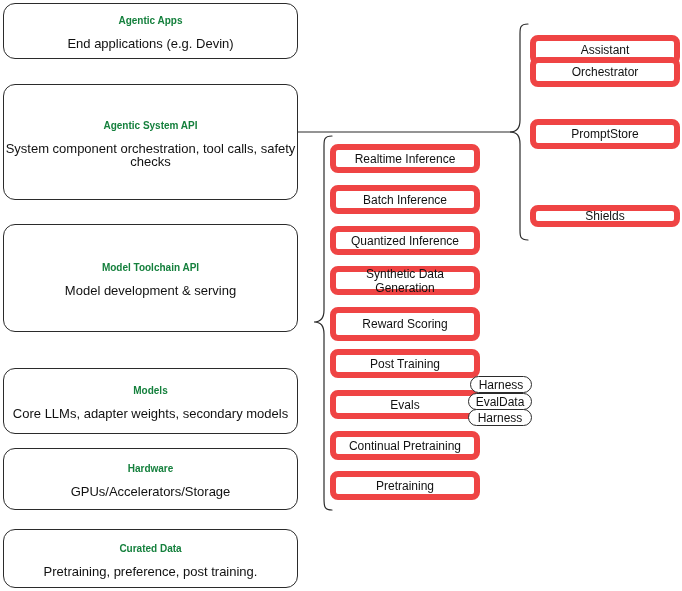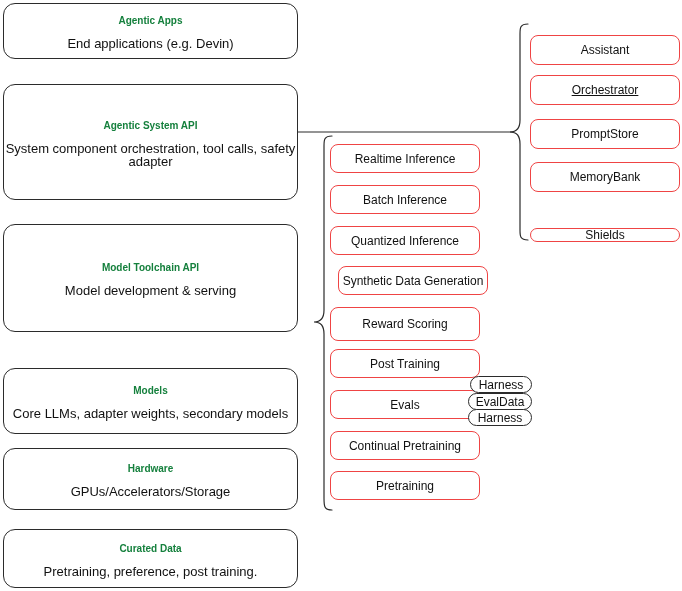--- a/index.html
+++ b/index.html
@@ -35,21 +35,21 @@
   }
   .lbox .lsub {
     font-size: 13px;
     color: #111111;
     line-height: 13px;
     margin-top: 8px;
   }
   .pillbox {
     position: absolute;
     box-sizing: border-box;
-    border: 1px solid #ef4444;
+    border: 6px solid #ef4444;
     border-radius: 8px;
     background: #ffffff;
     display: flex;
     align-items: center;
     justify-content: center;
     text-align: center;
     font-size: 12px;
     color: #111111;
   }
   .tag {
@@ -96,21 +96,21 @@
       <path d="M20,2 C12,2 12,6 12,12 L12,176 C12,184 9,188 2,188 C9,188 12,192 12,200 L12,364 C12,372 12,376 20,376" fill="none" stroke="#2b2b2b" stroke-width="1.2" stroke-linecap="round"></path>
     </svg>
   </div>
 
   <div class="lbox" id="L0" style="left: 3px; top: 3px; width: 295px; height: 56px;">
     <div class="ltitle">Agentic Apps</div>
     <div class="lsub">End applications (e.g. Devin)</div>
   </div>
   <div class="lbox" id="L1" style="left: 3px; top: 84px; width: 295px; height: 116px;">
     <div class="ltitle">Agentic System API</div>
-    <div class="lsub">System component orchestration, tool calls, safety adapter</div>
+    <div class="lsub">System component orchestration, tool calls, safety checks</div>
   </div>
   <div class="lbox" id="L2" style="left: 3px; top: 224px; width: 295px; height: 108px;">
     <div class="ltitle">Model Toolchain API</div>
     <div class="lsub">Model development &amp; serving</div>
   </div>
   <div class="lbox" id="L3" style="left: 3px; top: 368px; width: 295px; height: 66px; align-items: center;">
     <div class="ltitle">Models</div>
     <div class="lsub">Core LLMs, adapter weights, secondary models</div>
   </div>
   <div class="lbox" id="L4" style="left: 3px; top: 448px; width: 295px; height: 62px;">
@@ -118,30 +118,29 @@
     <div class="lsub">GPUs/Accelerators/Storage</div>
   </div>
   <div class="lbox" id="L5" style="left: 3px; top: 529px; width: 295px; height: 59px;">
     <div class="ltitle">Curated Data</div>
     <div class="lsub">Pretraining, preference, post training.</div>
   </div>
 
   <div class="pillbox" id="M0" style="left: 330px; top: 144px; width: 150px; height: 29px;">Realtime Inference</div>
   <div class="pillbox" id="M1" style="left: 330px; top: 185px; width: 150px; height: 29px;">Batch Inference</div>
   <div class="pillbox" id="M2" style="left: 330px; top: 226px; width: 150px; height: 29px;">Quantized Inference</div>
-  <div class="pillbox" id="M3" style="left: 330px; top: 266px; width: 150px; height: 29px; margin-left: 8px;">Synthetic Data Generation</div>
+  <div class="pillbox" id="M3" style="left: 330px; top: 266px; width: 150px; height: 29px;">Synthetic Data Generation</div>
   <div class="pillbox" id="M4" style="left: 330px; top: 307px; width: 150px; height: 34px;">Reward Scoring</div>
   <div class="pillbox" id="M5" style="left: 330px; top: 349px; width: 150px; height: 29px;">Post Training</div>
   <div class="pillbox" id="M6" style="left: 330px; top: 390px; width: 150px; height: 29px;">Evals</div>
   <div class="pillbox" id="M7" style="left: 330px; top: 431px; width: 150px; height: 29px;">Continual Pretraining</div>
   <div class="pillbox" id="M8" style="left: 330px; top: 471px; width: 150px; height: 29px;">Pretraining</div>
 
   <div class="tag" id="T0" style="left: 470px; top: 376px; width: 62px; height: 17px; z-index: 10;">Harness</div>
   <div class="tag" id="T1" style="left: 468px; top: 393px; width: 64px; height: 17px; z-index: 11;">EvalData</div>
   <div class="tag" id="T2" style="left: 468px; top: 409px; width: 64px; height: 17px; z-index: 12;">Harness</div>
 
   <div class="pillbox" id="R0" style="left: 530px; top: 35px; width: 150px; height: 30px;">Assistant</div>
-  <div class="pillbox" id="R1" style="left: 530px; top: 75px; width: 150px; height: 30px; text-decoration: underline;">Orchestrator</div>
+  <div class="pillbox" id="R1" style="left: 530px; top: 57px; width: 150px; height: 30px;">Orchestrator</div>
   <div class="pillbox" id="R2" style="left: 530px; top: 119px; width: 150px; height: 30px;">PromptStore</div>
-  <div class="pillbox" id="R3" style="left: 530px; top: 162px; width: 150px; height: 30px;">MemoryBank</div>
-  <div class="pillbox" id="R4" style="left: 530px; top: 205px; width: 150px; height: 14px; margin-top: 23px;">Shields</div>
+  <div class="pillbox" id="R4" style="left: 530px; top: 205px; width: 150px; height: 22px;">Shields</div>
 
 </div>
 
 </body></html>

